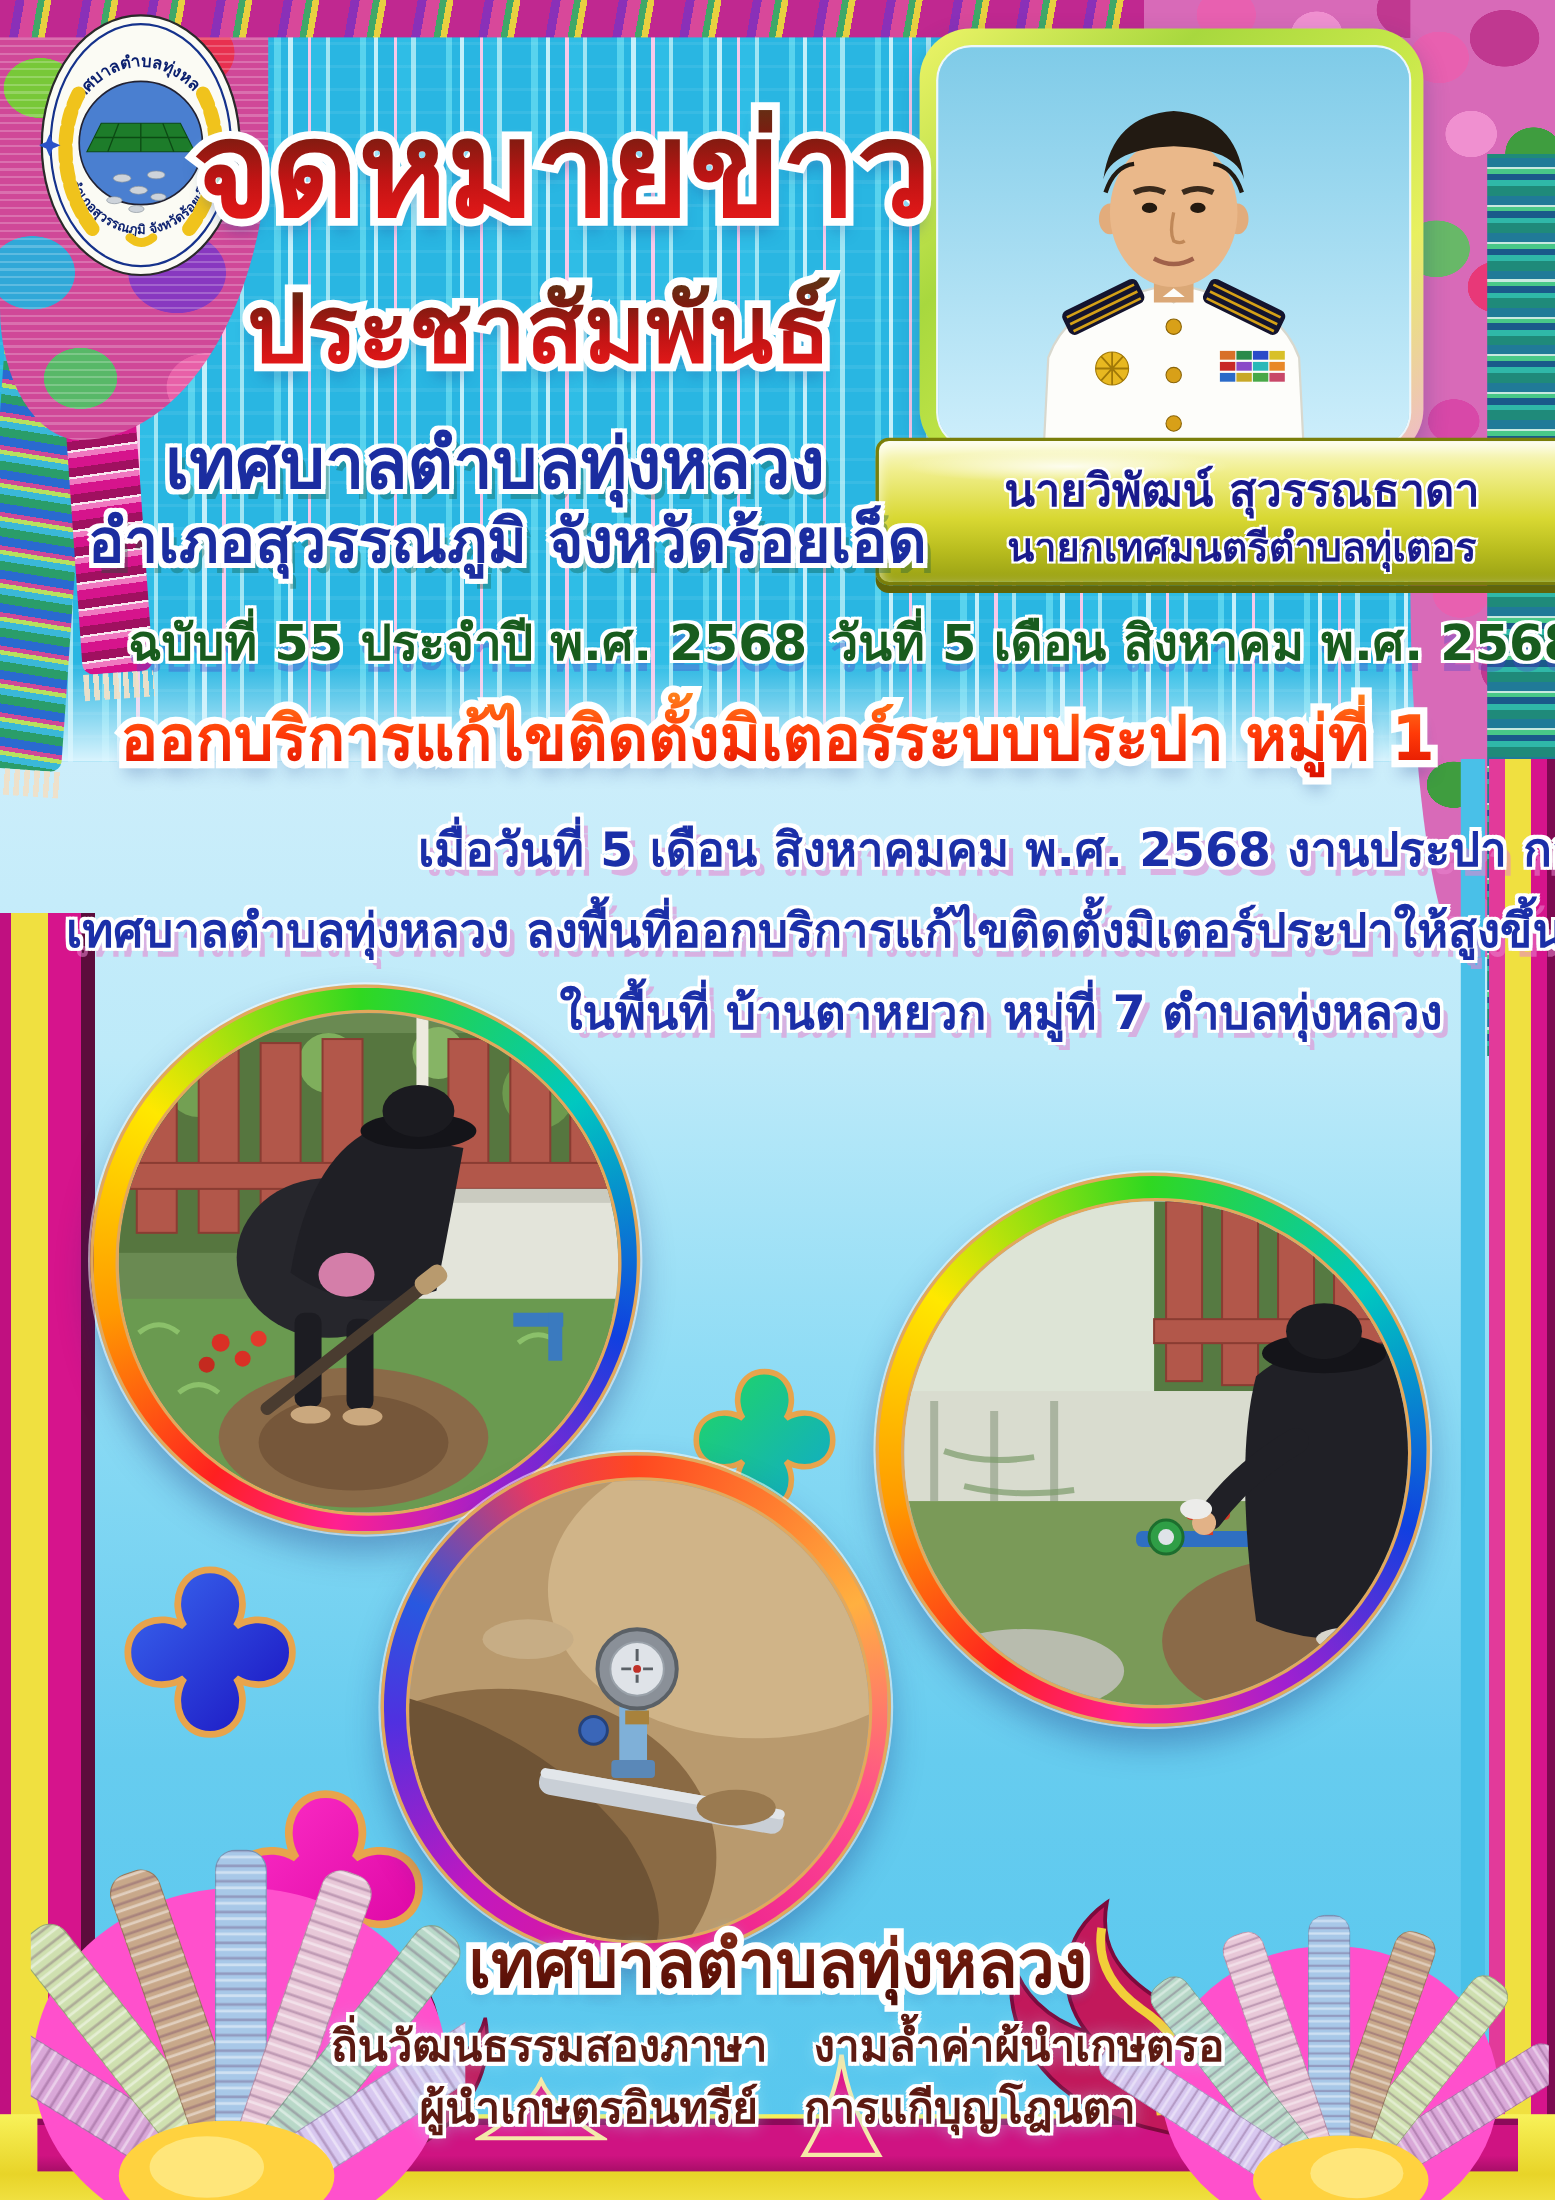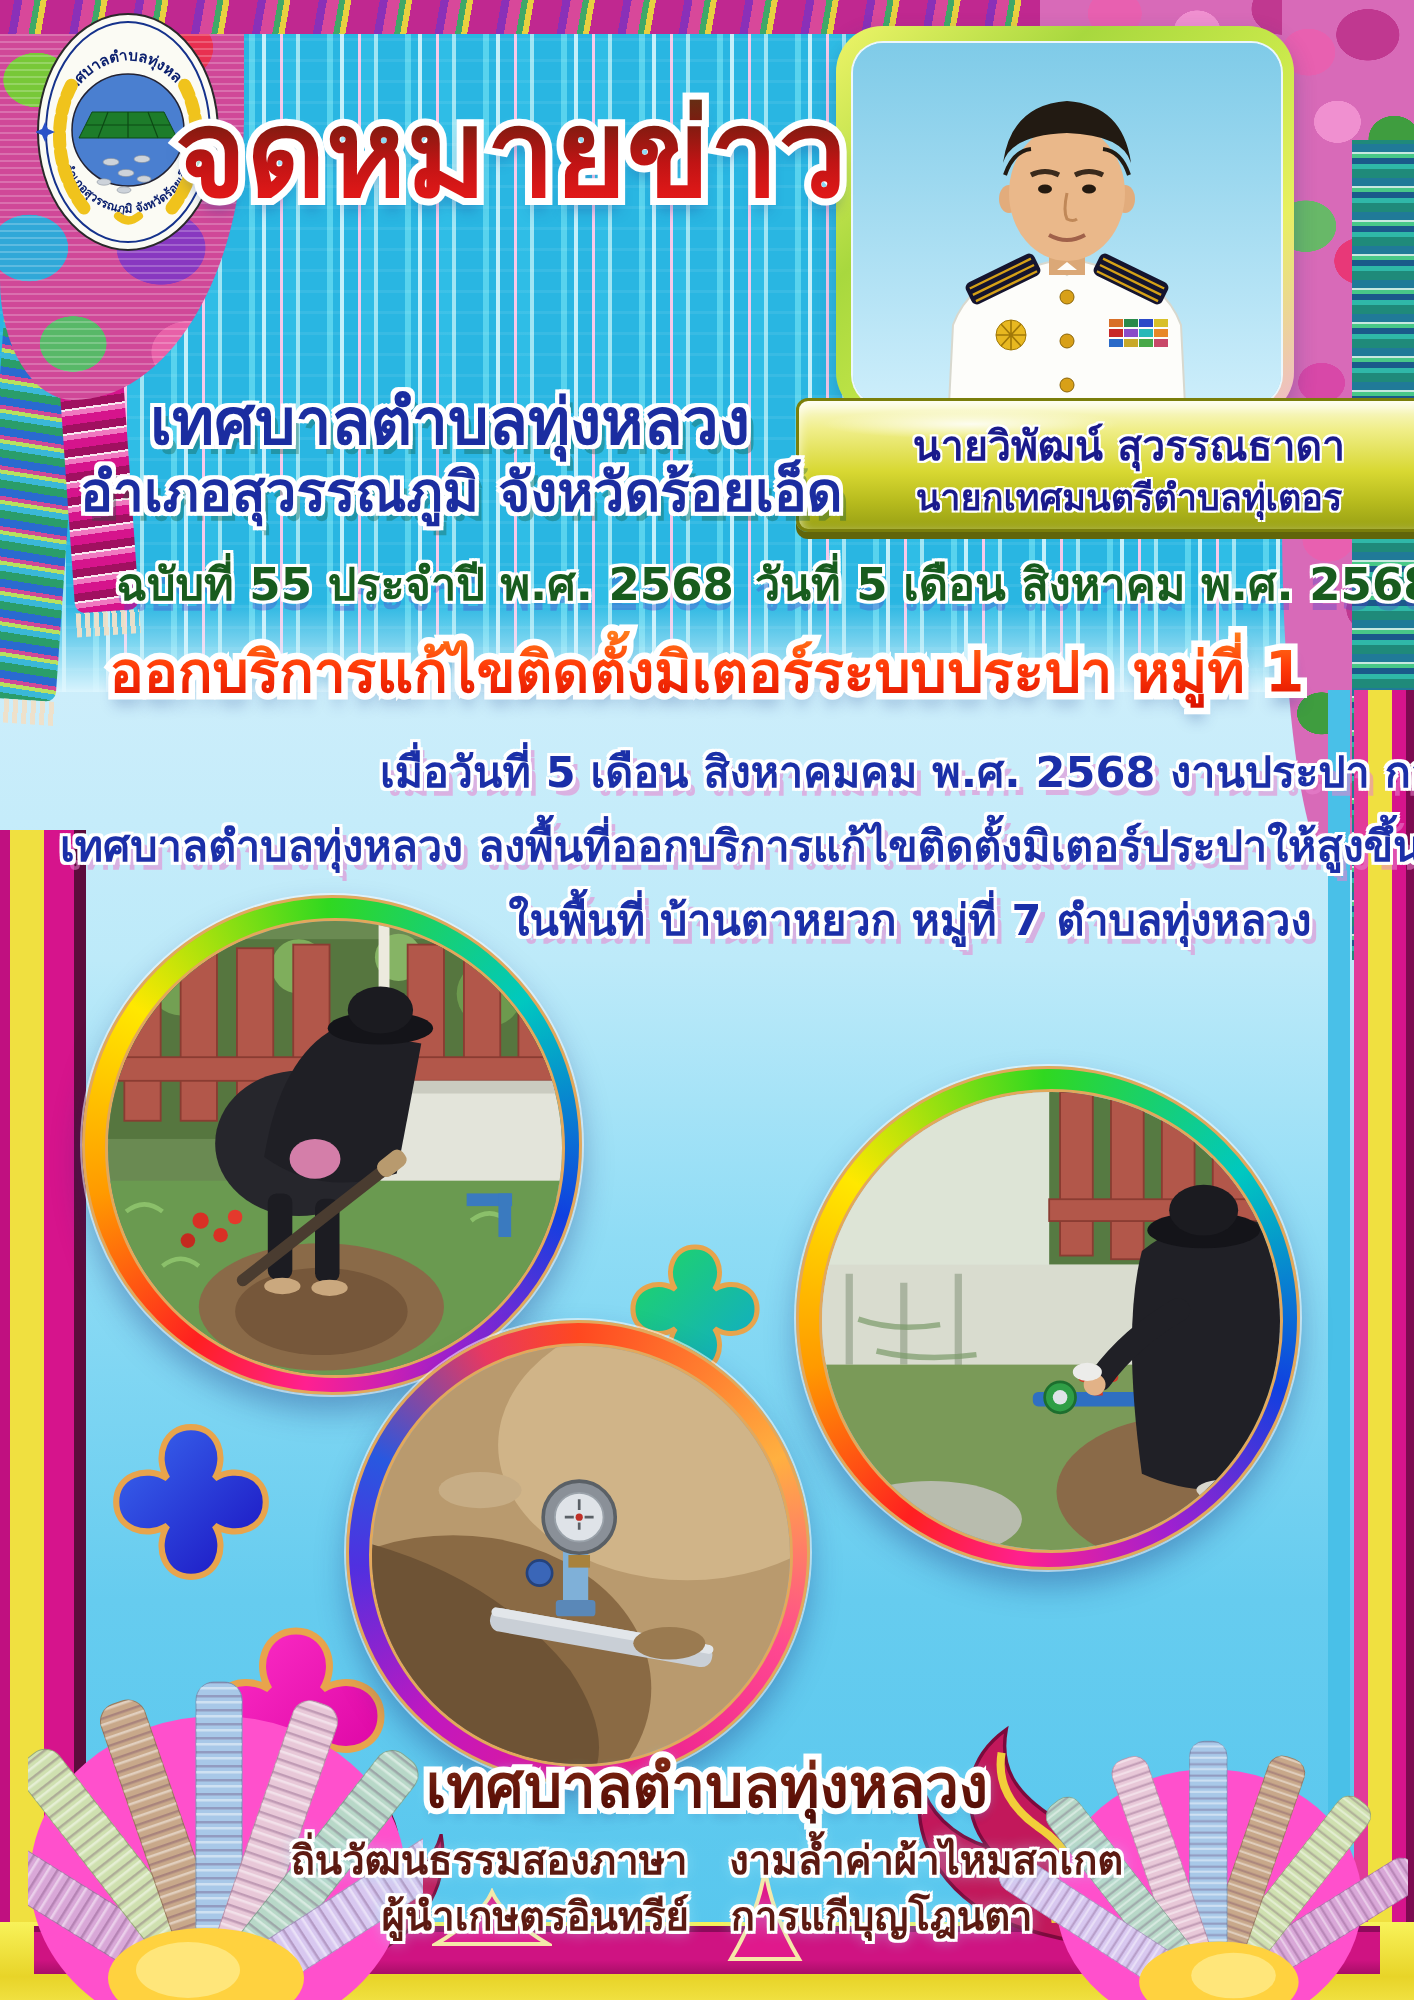--- a/index.html
+++ b/index.html
@@ -225,20 +225,24 @@
       <path d="M136 196 C164 160 168 110 148 72" stroke="#f0c31c" stroke-width="13" stroke-dasharray="11 6" stroke-linecap="round" fill="none"></path>
       <path d="M82 204 q10 9 21 0" stroke="#f0c31c" stroke-width="8" fill="none" stroke-linecap="round"></path>
       <path d="M6 110 L9 117 L16 120 L9 123 L6 130 L3 123 L-4 120 L3 117 Z" transform="translate(3,0)" fill="#2a52c8"></path>
       <path d="M179 110 L182 117 L189 120 L182 123 L179 130 L176 123 L169 120 L176 117 Z" transform="translate(-3,0)" fill="#2a52c8"></path>
     </svg>
   </div>
 
   <div class="abs layered title-1">
     <span class="bk">จดหมายข่าว</span>
     <span class="ft">จดหมายข่าว</span>
+  </div>
+  <div class="abs layered title-2">
+    <span class="bk">ประชาสัมพันธ์</span>
+    <span class="ft">ประชาสัมพันธ์</span>
   </div>
   <div class="abs txt navy-outline org-name">เทศบาลตำบลทุ่งหลวง</div>
   <div class="abs txt navy-outline org-loc">อำเภอสุวรรณภูมิ  จังหวัดร้อยเอ็ด</div>
 
   <div class="abs mayor-frame">
     <div class="mayor-inner">
       <svg width="100%" height="100%" viewBox="0 0 428 362" preserveAspectRatio="xMidYMid slice">
         <defs>
           <linearGradient id="skyP" x1="0" y1="0" x2="0" y2="1">
             <stop offset="0" stop-color="#7fcbe8"></stop>
@@ -558,16 +562,16 @@
         </g>
     </g>
     <ellipse cx="178" cy="300" rx="98" ry="50" fill="#ffd23f"></ellipse>
     <ellipse cx="160" cy="292" rx="52" ry="28" fill="#ffe67a"></ellipse>
   </svg>
 
   <div class="abs layered footer-org">
     <span class="bk">เทศบาลตำบลทุ่งหลวง</span>
     <span class="ft">เทศบาลตำบลทุ่งหลวง</span>
   </div>
-  <div class="abs txt motto motto-1">ถิ่นวัฒนธรรมสองภาษา   งามล้ำค่าผ้าไหมสาเกต</div>
+  <div class="abs txt motto motto-1">ถิ่นวัฒนธรรมสองภาษา   งามล้ำค่าผ้นำเกษตรอ</div>
   <div class="abs txt motto motto-2">ผู้นำเกษตรอินทรีย์   การแกีบุญโฎนตา</div>
 
 </div>
 
 </body></html>

